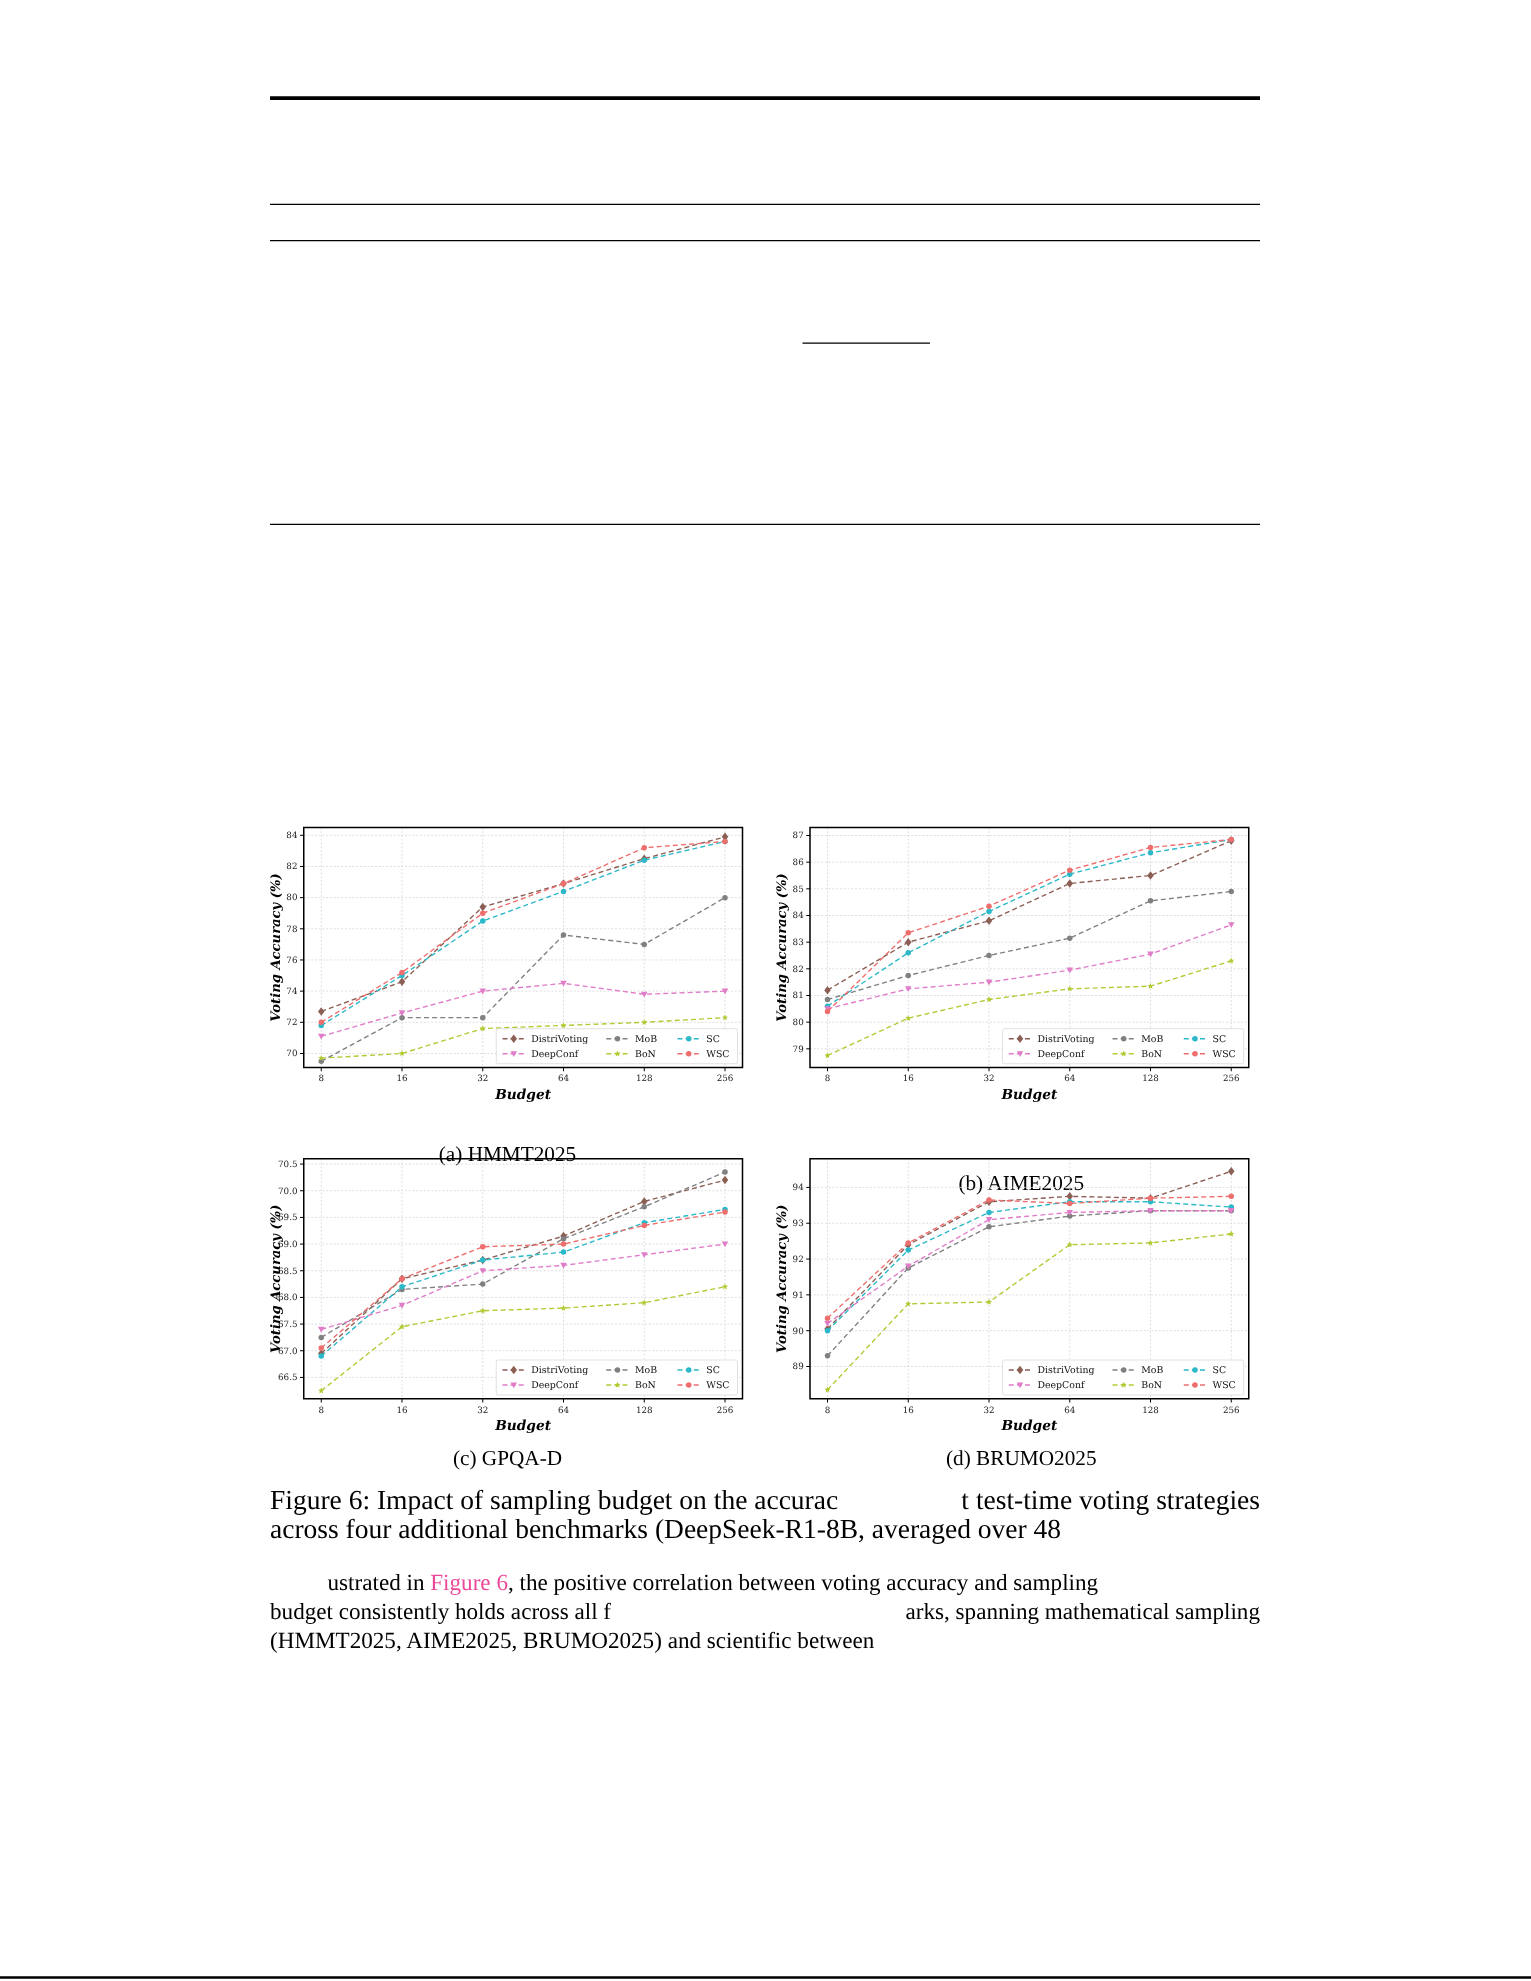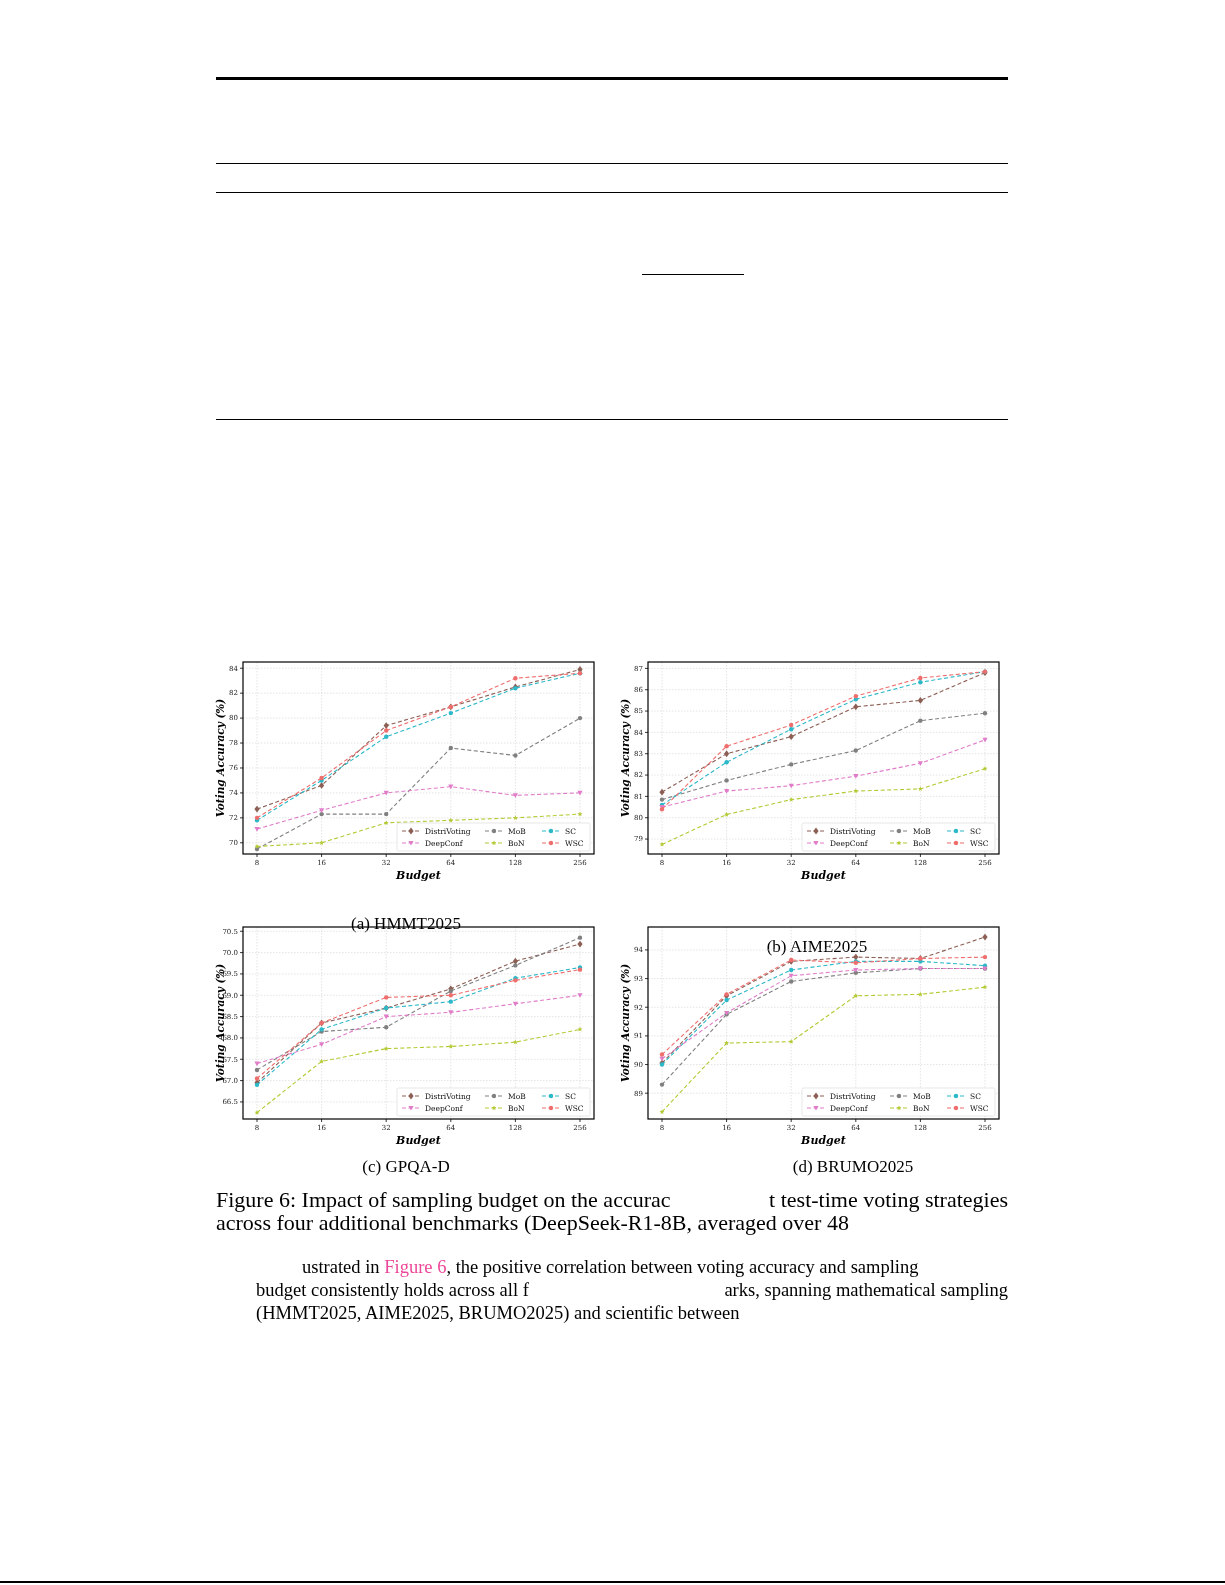--- a/index.html
+++ b/index.html
@@ -14,21 +14,21 @@
   .page-bottom-rule { position: absolute; left: 0; top: 1581px; width: 1225px; height: 2px; background: #000; }
 
   .chart-wrap { position: absolute; width: 400px; height: 222px; }
   .chart-wrap svg { display: block; }
   .subcap { position: absolute; font-size: 17px; text-align: center; width: 400px; }
 
   .caption { position: absolute; left: 216px; top: 1188px; width: 792px; font-size: 22px; line-height: 23px; }
   .caption .line { white-space: pre; display: block; }
   .caption .line1 { display: flex; justify-content: space-between; }
   .body-text { position: absolute; left: 216px; top: 1256px; width: 792px; font-size: 18.5px; line-height: 23px; }
-  .body-text .line { display: flex; justify-content: space-between; white-space: pre; margin-left: 40px; }
+  .body-text .line { display: flex; justify-content: space-between; white-space: pre; }
   .body-text .indent { padding-left: 46px; }
   .ref-link { color: #ec4899; }
 </style>
 </head>
 <body>
 
 <div class="rule rule-top"></div>
 <div class="rule rule-mid1"></div>
 <div class="rule rule-mid2"></div>
 <div class="underline-mark"></div>
@@ -545,21 +545,21 @@
         <text x="213" y="185.5" font-size="7.5" font-family="DejaVu Serif, serif" fill="#111">DeepConf</text>
         <line x1="273" y1="183" x2="291" y2="183" stroke="#b5c934" stroke-width="1.1" stroke-dasharray="4,2.5"></line>
         <polygon points="282.00,180.40 282.69,182.05 284.47,182.20 283.11,183.36 283.53,185.10 282.00,184.17 280.47,185.10 280.89,183.36 279.53,182.20 281.31,182.05" fill="#b5c934"></polygon>
         <text x="296" y="185.5" font-size="7.5" font-family="DejaVu Serif, serif" fill="#111">BoN</text>
         <line x1="330" y1="183" x2="348" y2="183" stroke="#ee6d6d" stroke-width="1.1" stroke-dasharray="4,2.5"></line>
         <circle cx="339" cy="183" r="2.2" fill="#ee6d6d"></circle>
         <text x="353" y="185.5" font-size="7.5" font-family="DejaVu Serif, serif" fill="#111">WSC</text>
       </g>
     </svg>
   </div>
-<div class="subcap" style="left:653px; top:1157px;">(d) BRUMO2025</div>
+<div class="subcap" style="left:617px; top:1157px;">(d) BRUMO2025</div>
 
 <div class="caption">
   <span class="line line1">
     <span>Figure 6: Impact of sampling budget on the accurac</span>
     <span>t test-time voting strategies</span>
   </span>
   <span class="line">across four additional benchmarks (DeepSeek-R1-8B, averaged over 48</span>
 </div>
 
 <div class="body-text">

